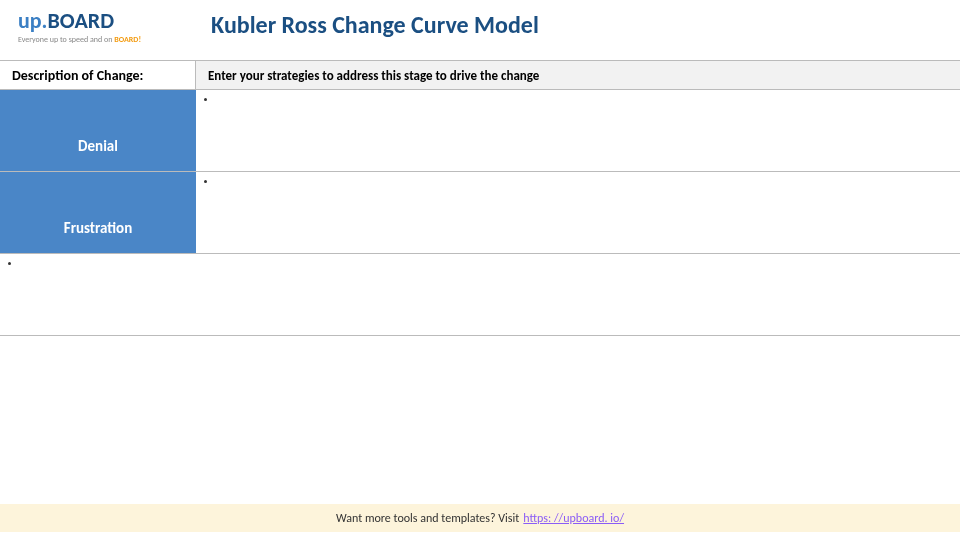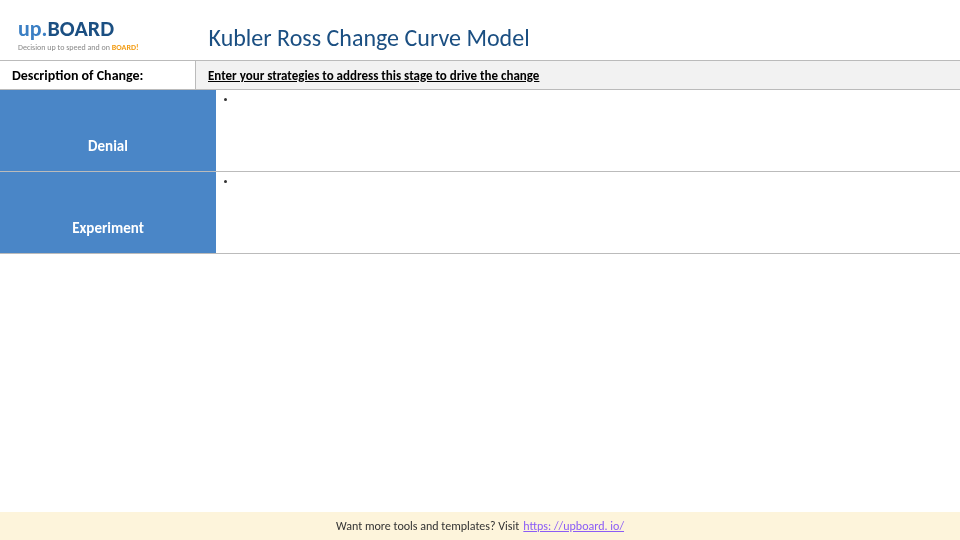--- a/index.html
+++ b/index.html
@@ -10,21 +10,21 @@
     body {
       font-family: Calibri, Arial, sans-serif;
       width: 960px;
       height: 540px;
       background: #fff;
       position: relative;
       overflow: hidden;
     }
     .header {
       display: flex;
-      align-items: flex-end;
+      align-items: flex-start;
       padding: 10px 0 8px 18px;
       height: 60px;
     }
     .logo {
       display: flex;
       flex-direction: column;
       margin-right: 40px;
     }
     .logo-main {
       font-size: 22px;
@@ -41,21 +41,21 @@
       font-size: 8px;
       color: #888;
       margin-top: 2px;
     }
     .tagline-board {
       color: #f39c12;
       font-weight: bold;
     }
     .title {
       font-size: 24px;
-      font-weight: normal;
+      font-weight: bold;
       color: #1b4f82;
       margin-left: 30px;
     }
     .desc-row {
       display: flex;
       height: 30px;
       border-top: 1px solid #bbb;
       border-bottom: 1px solid #bbb;
     }
     .desc-label {
@@ -69,29 +69,28 @@
       border-right: 1px solid #bbb;
     }
     .desc-input {
       flex: 1;
       background: #f2f2f2;
       display: flex;
       align-items: center;
       padding-left: 12px;
       font-size: 13px;
       font-weight: bold;
-      text-decoration: underline;
     }
     .stage-row {
       display: flex;
       height: 82px;
       border-bottom: 1px solid #bbb;
     }
     .stage-label {
-      width: 216px;
+      width: 196px;
       background: #4a86c7;
       color: #fff;
       display: flex;
       align-items: center;
       justify-content: center;
       font-size: 15px;
       font-weight: bold;
       padding-top: 30px;
     }
     .stage-content {
@@ -104,21 +103,21 @@
       width: 3px;
       height: 3px;
       background: #333;
       border-radius: 50%;
       position: absolute;
       top: 8px;
       left: 8px;
     }
     .footer {
       position: absolute;
-      bottom: 0;
+      bottom: 8px;
       left: 0;
       right: 0;
       height: 28px;
       background: #fdf4db;
       display: flex;
       align-items: center;
       justify-content: center;
       font-size: 12px;
       color: #333;
     }
@@ -130,40 +129,45 @@
   </style>
 </head>
 <body>
 
 <div class="header">
   <div class="logo">
     <div class="logo-main">
       <span class="logo-up">up.</span><span class="logo-board">BOARD</span>
     </div>
     <div class="logo-tagline">
-      <span>Decision up to speed and on </span><span class="tagline-board">BOARD!</span>
+      <span>Everyone up to speed and on </span><span class="tagline-board">BOARD!</span>
     </div>
   </div>
   <div class="title">Kubler Ross Change Curve Model</div>
 </div>
 
 <div class="desc-row">
   <div class="desc-label">Description of Change:</div>
   <div class="desc-input">Enter your strategies to address this stage to drive the change</div>
 </div>
 
 <div id="stages-container">
     <div class="stage-row">
       <div class="stage-label">Denial</div>
       <div class="stage-content">
         <div class="bullet"></div>
       </div>
     </div>
     <div class="stage-row">
-      <div class="stage-label">Experiment</div>
+      <div class="stage-label">Frustration</div>
+      <div class="stage-content">
+        <div class="bullet"></div>
+      </div>
+    </div>
+    <div class="stage-row">
       <div class="stage-content">
         <div class="bullet"></div>
       </div>
     </div>
   </div>
 
 <div class="footer">
   <span>Want more tools and templates? Visit</span>
   <span class="footer-link">https: //upboard. io/</span>
 </div>

